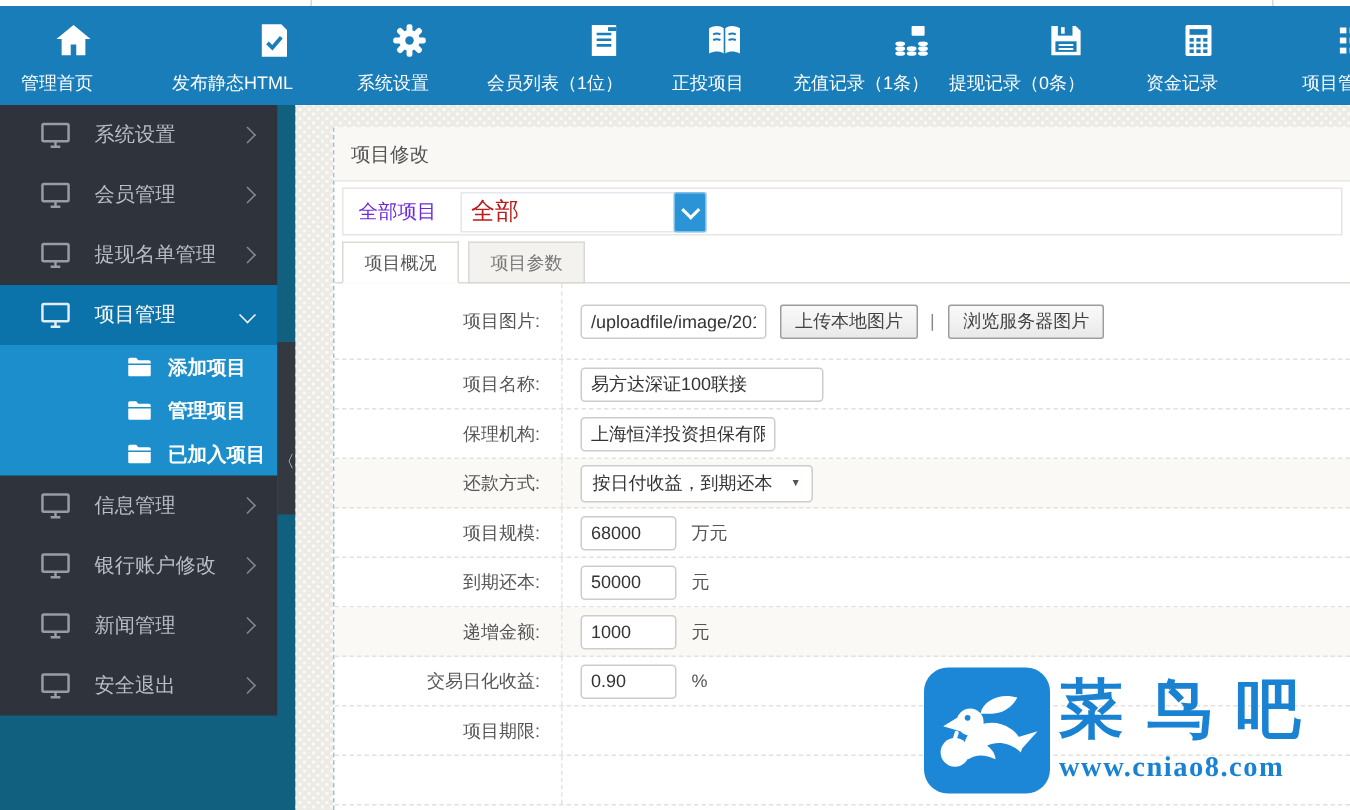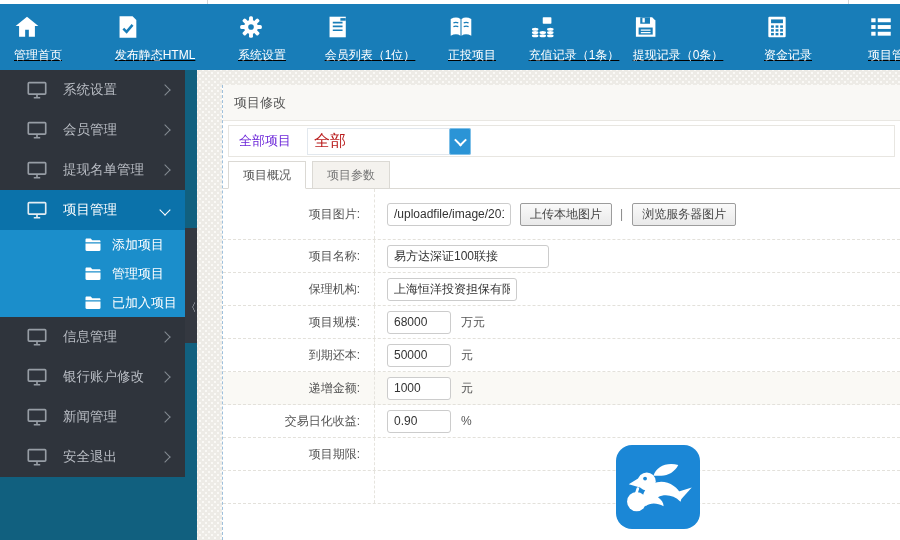--- a/index.html
+++ b/index.html
@@ -4,38 +4,38 @@
 <style>
   html,body{margin:0;padding:0}
   body{width:900px;height:540px;overflow:hidden;position:relative;background:#fff;
        font-family:"Liberation Sans","DejaVu Sans",sans-serif;}
   
   .topstrip{position:absolute;left:0;top:0;width:900px;height:4px;background:#fff;}
   .topstrip::before,.topstrip::after{content:"";position:absolute;top:0;width:1px;height:4px;background:#d6d6d6;}
   .topstrip::before{left:207px}.topstrip::after{left:848px}
   .topbar{position:absolute;left:0;top:4px;width:900px;height:66px;background:#187db8;}
   .nav-item{position:absolute;top:10px;transform:translateX(-50%);display:flex;flex-direction:column;
-            align-items:flex-start;gap:7px;cursor:pointer;white-space:nowrap;text-decoration:underline;}
+            align-items:flex-end;gap:7px;cursor:pointer;white-space:nowrap;}
   .nav-icon{height:26px;display:block}
   .nav-icon svg{width:26px;height:26px;display:block}
   .nav-label{color:#fff;font-size:12px;}
   
   .teal-bg{position:absolute;left:0;top:70px;width:197px;height:470px;background:#11607f;}
   .sidebar{position:absolute;left:0;top:70px;width:185px;height:407px;background:#2f343c;}
   .side-item{height:40px;display:flex;align-items:center;padding:0 16px 0 26px;color:#b9bdc4;
              font-size:13.5px;cursor:pointer;}
   .side-item .mon{width:22px;height:22px;margin-right:15px;color:#979da5;flex:none}
   .side-item .mon svg{width:22px;height:22px;display:block}
   .chev-r{margin-left:auto;width:7px;height:7px;border-top:1.7px solid #858b93;border-right:1.7px solid #858b93;
           transform:rotate(45deg);flex:none}
   .chev-d{margin-left:auto;width:7px;height:7px;border-top:1.7px solid #fff;border-right:1.7px solid #fff;
           transform:rotate(135deg);flex:none}
   .side-item.active{background:#0b72aa;color:#fff;}
   .side-item.active .mon{color:#e4edf3}
-  .submenu{background:#1b8ecb;}
+  .submenu{background:#1b8ecb;font-weight:bold;}
   .sub-item{height:29px;display:flex;align-items:center;padding-left:84px;color:#fff;font-size:13px;cursor:pointer;}
   .sub-item .fold{width:18px;height:15px;margin-right:10px;flex:none}
   .sub-item .fold svg{width:18px;height:15px;display:block}
   .side-strip{position:absolute;left:185px;top:70px;width:12px;height:470px;background:#11607f;}
   .handle-zone{position:absolute;left:0;top:158px;width:12px;height:115px;background:#343840;}
   .handle{position:absolute;top:72px;left:0;width:12px;text-align:center;color:#cdd2d8;font-size:11px;cursor:pointer;}
   
   .main{position:absolute;left:197px;top:70px;width:703px;height:470px;
         background-color:#edebe6;
         background-image:radial-gradient(#faf9f6 1px,transparent 1.1px),radial-gradient(#faf9f6 1px,transparent 1.1px);
@@ -381,20 +381,29 @@
           </div>
         </div>
 
         <div class="frow">
           <div class="flabel">保理机构:</div>
           <div class="ffield">
             <input class="inp w-md" value="上海恒洋投资担保有限公司" style="">
           </div>
         </div>
 
+        <div class="frow alt">
+          <div class="flabel">还款方式:</div>
+          <div class="ffield">
+            <div class="fselect">
+              <span>按日付收益，到期还本</span>
+              <span class="caret">▼</span>
+            </div>
+          </div>
+        </div>
 
         <div class="frow">
           <div class="flabel">项目规模:</div>
           <div class="ffield">
             <input class="inp w-sm" value="68000" style="">
             <span class="funit">万元</span>
           </div>
         </div>
 
         <div class="frow">
@@ -442,15 +451,19 @@
           <path d="M15 24l-9 5.5 10 3z"></path>
           <path d="M22 33c6-6.5 16-7.5 24-2 6 4 8 10 6 14-6-6-14-7-20-4 3 2 5 5 5 8-6-3-12-3-16 0-3-4-4-10.5 1-16z"></path>
           <path d="M28 22c2-8 12-12.5 22-9.5-3 6-9 9.5-15 9.5z"></path>
           <path d="M47 37l15-4.5-10 11z"></path>
           <circle cx="13" cy="45" r="8.5"></circle>
           <rect x="12" y="32" width="2.4" height="8" rx="1.2" transform="rotate(18 13 36)"></rect>
         </g>
         <circle cx="20.5" cy="24.5" r="1.7" fill="#1b87d6"></circle>
       </svg>
     </div>
+    <div class="wm-text">
+      <div class="wm-title">菜鸟吧</div>
+      <div class="wm-url">www.cniao8.com</div>
+    </div>
   </div>
 
 </div>
 
 </body></html>

